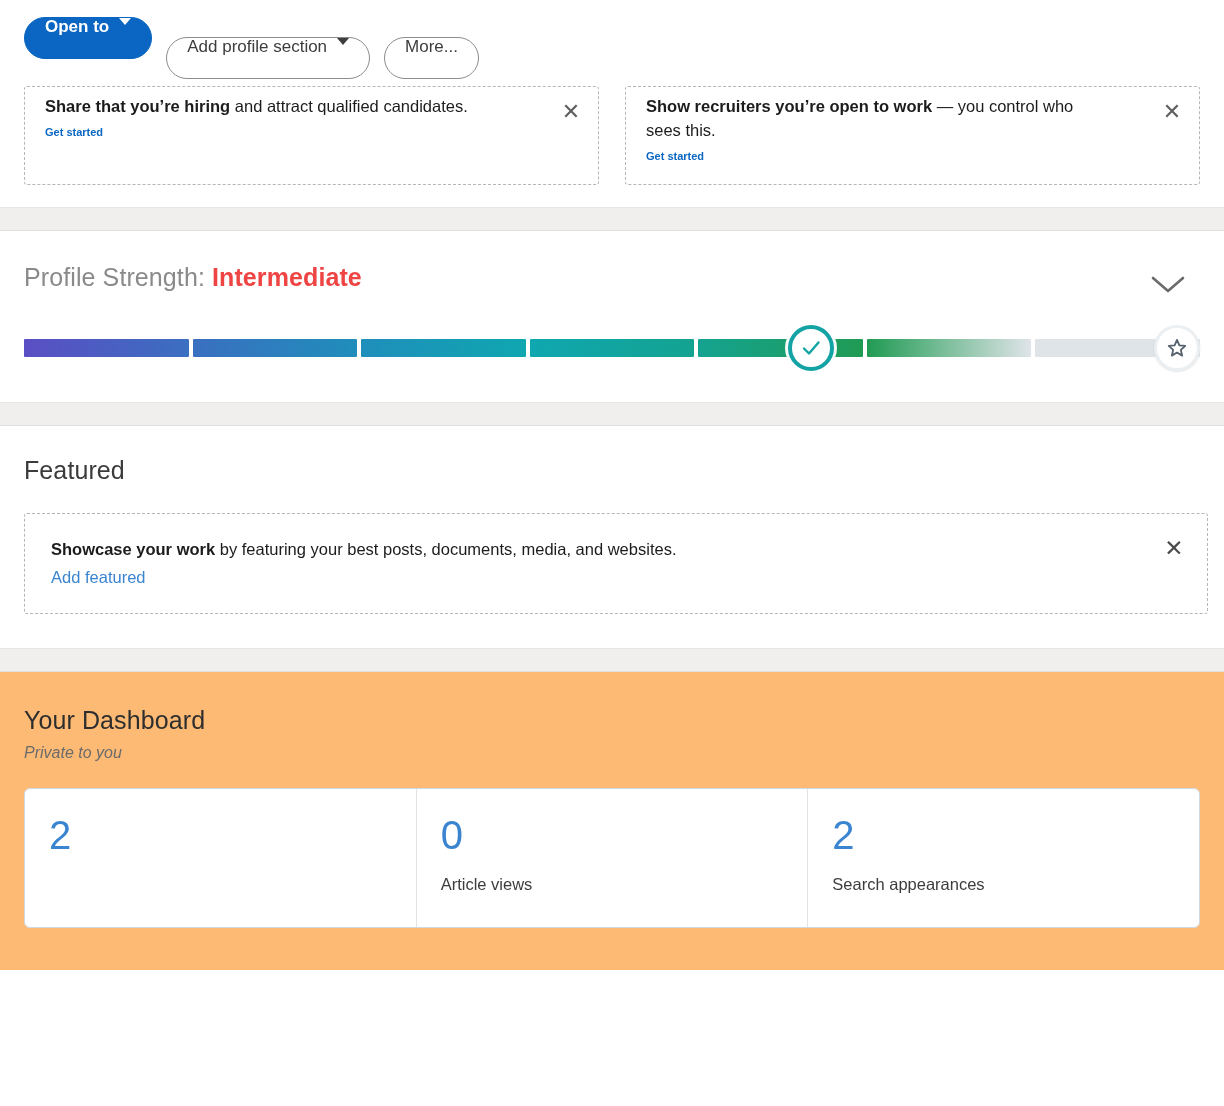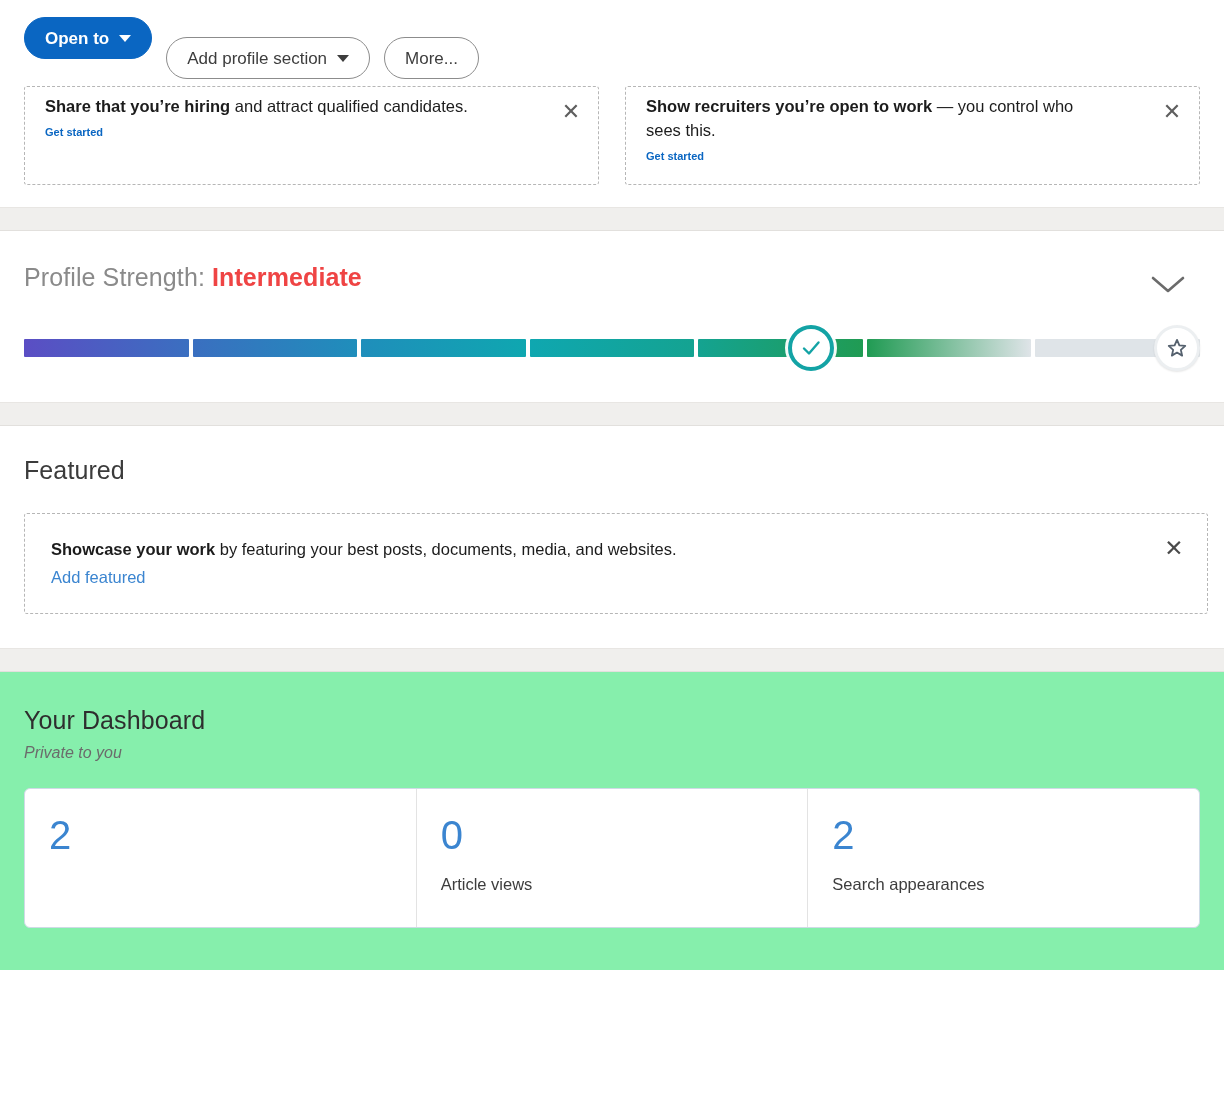--- a/index.html
+++ b/index.html
@@ -23,21 +23,21 @@
     padding: 16px 0 0 24px;
     height: 44px;
     box-sizing: content-box;
   }
   .btn {
     border-radius: 22px;
     font-size: 17px;
     font-weight: 700;
     line-height: 1;
     display: inline-flex;
-    align-items: center;
+    align-items: flex-start;
     gap: 8px;
     padding: 0 20px;
     height: 42px;
     box-sizing: border-box;
     cursor: pointer;
     white-space: nowrap;
     font-family: "Liberation Sans", sans-serif;
   }
   .btn-primary {
     background: #0a66c2;
@@ -196,21 +196,21 @@
     margin-top: 6px;
     color: #3b85d0;
     font-size: 16.5px;
     font-weight: 400;
     cursor: pointer;
   }
   .featured-card .close-x { top: 22px; right: 20px; font-size: 23px; color: #4a4a4a; }
 
   
   .dashboard {
-    background: #86efac;
+    background: #fdba74;
     padding: 34px 24px 30px 24px;
     min-height: 298px;
     box-sizing: border-box;
   }
   .dash-title {
     font-size: 25px;
     color: #2e2e2e;
     font-weight: 400;
     letter-spacing: .1px;
   }

